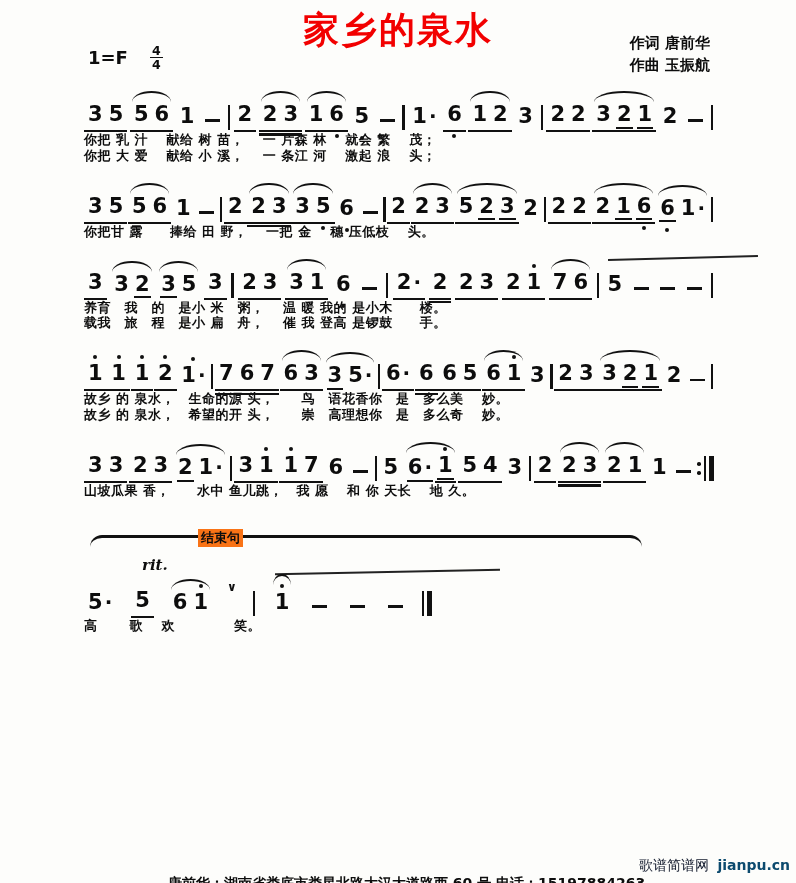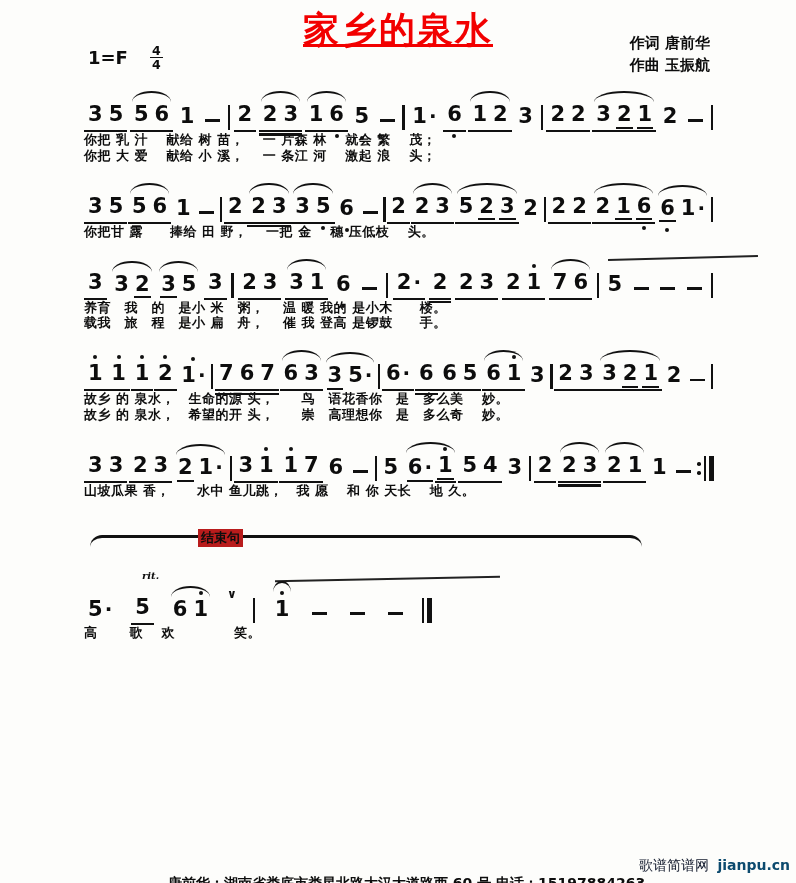--- a/index.html
+++ b/index.html
@@ -1,19 +1,19 @@
 <!DOCTYPE html>
 <html><head>
 <meta charset="utf-8">
 <style>
   html,body{margin:0;padding:0;background:#e8e8e8;}
   .page{position:relative;width:796px;height:883px;background:#fdfdfb;overflow:hidden;
         font-family:"DejaVu Sans",sans-serif;color:#0d0d0d;}
   
-  .title{padding-top:6px;text-align:center;font-size:36px;font-weight:bold;color:#f20000;letter-spacing:2px;text-decoration:underline;}
+  .title{padding-top:6px;text-align:center;font-size:36px;font-weight:bold;color:#f20000;letter-spacing:2px;}
   .credits{position:absolute;top:33px;right:86px;font-size:15px;font-weight:bold;line-height:1.45;text-align:center;}
   .keysig{position:absolute;top:44px;left:88px;font-size:18px;font-weight:bold;display:flex;align-items:center;gap:22px;}
   .meter{display:inline-flex;flex-direction:column;align-items:center;font-size:12.5px;line-height:1.05;font-weight:bold;}
   .meter .top{border-bottom:1.6px solid #111;padding:0 2px;}
   
   .score{position:absolute;top:86px;left:84px;width:630px;}
   .system{margin-bottom:14px;}
   .notes-row{display:flex;justify-content:space-between;align-items:flex-end;padding-top:16px;min-height:30px;}
   .grp{position:relative;display:inline-flex;align-items:flex-end;padding:0 1px;}
   .grp.u1{border-bottom:2.2px solid #111;}
@@ -39,22 +39,22 @@
   .fm{position:absolute;top:-16px;left:50%;transform:translateX(-50%);width:18px;height:9px;
       border-top:2.4px solid #111;border-radius:50% 50% 0 0 / 100% 100% 0 0;}
   .ll{position:absolute;top:-15px;left:4px;width:150px;height:2px;background:#222;transform:rotate(-1.6deg);}
   .ending .ll{width:225px;top:-19px;transform:rotate(-1.2deg);}
   .lyrics{font-size:13px;font-weight:bold;line-height:1.22;white-space:pre;letter-spacing:0.5px;}
   
   .system.ending{margin-top:36px;}
   .ending .notes-row{width:348px;}
   .end-bracket{position:relative;width:552px;height:11px;margin-left:6px;
       border-top:3px solid #111;border-radius:12px 12px 0 0;}
-  .end-label{position:absolute;top:-9px;left:108px;background:#b91c1c;padding:0 3px;font-size:13px;font-weight:bold;}
-  .rit{font-family:"DejaVu Serif",serif;font-style:italic;font-weight:bold;font-size:10px;margin:21px 0 -10px 58px;}
+  .end-label{position:absolute;top:-9px;left:108px;background:#f97316;padding:0 3px;font-size:13px;font-weight:bold;}
+  .rit{font-family:"DejaVu Serif",serif;font-style:italic;font-weight:bold;font-size:15px;margin:7px 0 -10px 58px;}
   
   .footer{position:absolute;left:168px;top:810px;font-size:14px;font-weight:bold;line-height:2.1;white-space:pre;}
   .watermark{position:absolute;right:6px;bottom:8px;font-size:14px;}
   .wm-site{color:#0f172a;}
   .wm-url{color:#0c4a6e;font-weight:bold;margin-left:4px;}
 </style>
 </head>
 <body>
 
 <div class="page">

